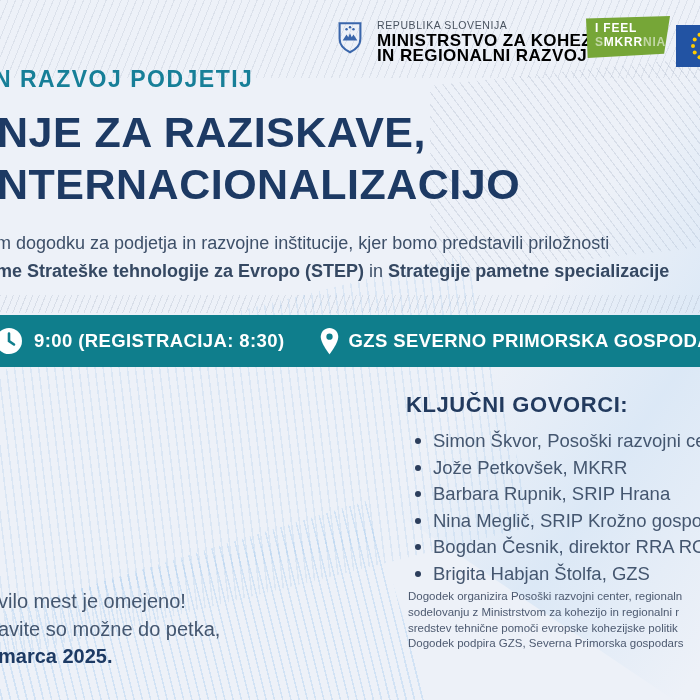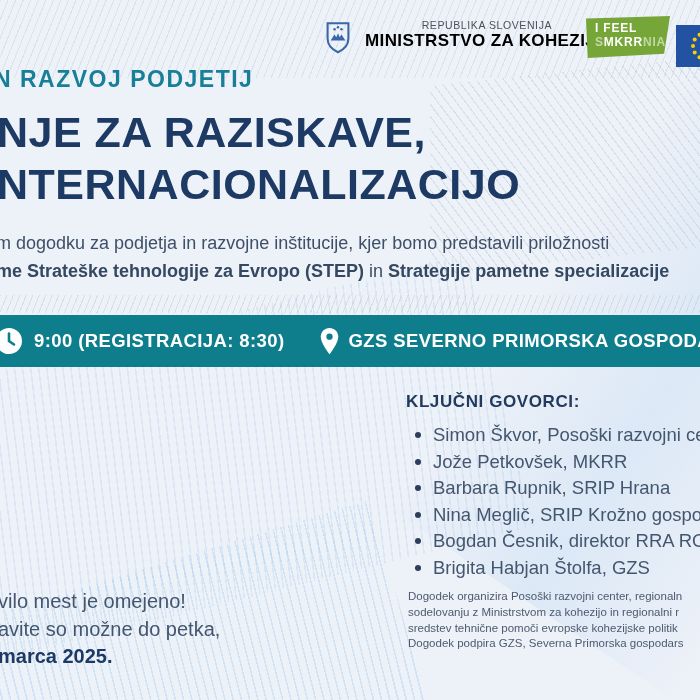--- a/index.html
+++ b/index.html
@@ -20,21 +20,21 @@
   .deco-waves-mid { left:-150px; top:330px; width:660px; height:280px;
     background:repeating-linear-gradient(97deg, rgba(126,177,225,.17) 0 1.5px, transparent 1.5px 8px);
     transform:rotate(-14deg); }
   .deco-waves-bottom { left:-130px; top:575px; width:540px; height:210px;
     background:repeating-linear-gradient(93deg, rgba(132,186,236,.26) 0 1.5px, transparent 1.5px 8px);
     transform:rotate(-17deg); }
   .deco-hatch-banner { left:0; top:295px; width:700px; height:18px;
     background:repeating-linear-gradient(112deg, rgba(168,179,197,.30) 0 1px, transparent 1px 6px); }
 
   
-  .ministry { position:absolute; left:325px; top:19px; display:flex; align-items:flex-start;text-align:center; }
+  .ministry { position:absolute; left:337px; top:19px; display:flex; align-items:flex-start; }
   .ministry svg { margin-right:14px; margin-top:2px; }
   .ministry-l1 { font-size:10.5px; letter-spacing:.6px; color:#48525f; margin-bottom:2px; }
   .ministry-l2, .ministry-l3 { font-size:17px; font-weight:bold; letter-spacing:.4px; color:#000000; line-height:15px; }
 
   .ifeel { position:absolute; left:586px; top:16px; width:84px; height:42px;
     background:#76a637; color:#fff; padding:6px 0 0 9px;
     clip-path:polygon(0 6%, 100% 0, 93% 90%, 2% 100%); }
   .ifeel-l1 { font-size:12px; font-weight:bold; letter-spacing:.8px; line-height:13px; }
   .ifeel-l2 { font-size:12px; font-weight:bold; letter-spacing:.8px; line-height:14px; }
   .ifeel-light { color:rgba(255,255,255,.55); }
@@ -58,21 +58,21 @@
   .banner-time, .banner-loc { font-size:18.5px; font-weight:bold; letter-spacing:.4px; white-space:nowrap; }
   .clock-wrap { margin-left:-6px; margin-right:10px; display:flex; }
   .pin-wrap { margin-left:34px; margin-right:9px; display:flex; }
 
   
   .topics { position:absolute; left:0; top:413px; list-style:none; }
   .topics li { font-size:19.5px; line-height:27.5px; color:#44566f; white-space:nowrap; }
 
   
   .speakers { position:absolute; left:406px; top:392px; width:294px; }
-  .speakers h2 { font-size:17px; font-weight:bold; letter-spacing:.6px; color:#223a5e; margin-bottom:10px; }
+  .speakers h2 { font-size:22px; font-weight:bold; letter-spacing:.6px; color:#223a5e; margin-bottom:10px; }
   .speakers ul { list-style:none; }
   .speakers li { position:relative; padding-left:27px; font-size:18.5px; line-height:26.5px;
     color:#44566f; white-space:nowrap; }
   .speakers li::before { content:""; position:absolute; left:9px; top:10px; width:6px; height:6px;
     border-radius:50%; background:#2c3e5c; }
 
   
   .register { position:absolute; left:-2px; top:588px; }
   .register div { font-size:20px; line-height:27.5px; color:#44566f; white-space:nowrap; }
   .register .strong { font-weight:bold; color:#1d3a64; }
@@ -99,20 +99,21 @@
         <path d="M3 2h24v18c0 8-5.5 12.5-12 15.5C8.5 32.5 3 28 3 20z" fill="none" stroke="#3a66ab" stroke-width="2.4"></path>
         <circle cx="11" cy="9" r="1.4" fill="#3a66ab"></circle>
         <circle cx="15" cy="6.5" r="1.4" fill="#3a66ab"></circle>
         <circle cx="19" cy="9" r="1.4" fill="#3a66ab"></circle>
         <path d="M6.5 22l4.5-7 2 3 2-4.5 2 4.5 2-3 4.5 7z" fill="#3a66ab"></path>
       </svg>
     </span>
     <div>
       <div class="ministry-l1">REPUBLIKA SLOVENIJA</div>
       <div class="ministry-l2">MINISTRSTVO ZA KOHEZIJO</div>
+      <div class="ministry-l3">IN REGIONALNI RAZVOJ</div>
     </div>
   </div>
 
   <div class="ifeel">
     <div class="ifeel-l1">I FEEL</div>
     <div class="ifeel-l2"><span class="ifeel-light">S</span><span>MKRR</span><span class="ifeel-light">NIA</span></div>
   </div>
 
   <div class="eu-flag">
     <svg width="60" height="42" viewBox="0 0 60 42">

